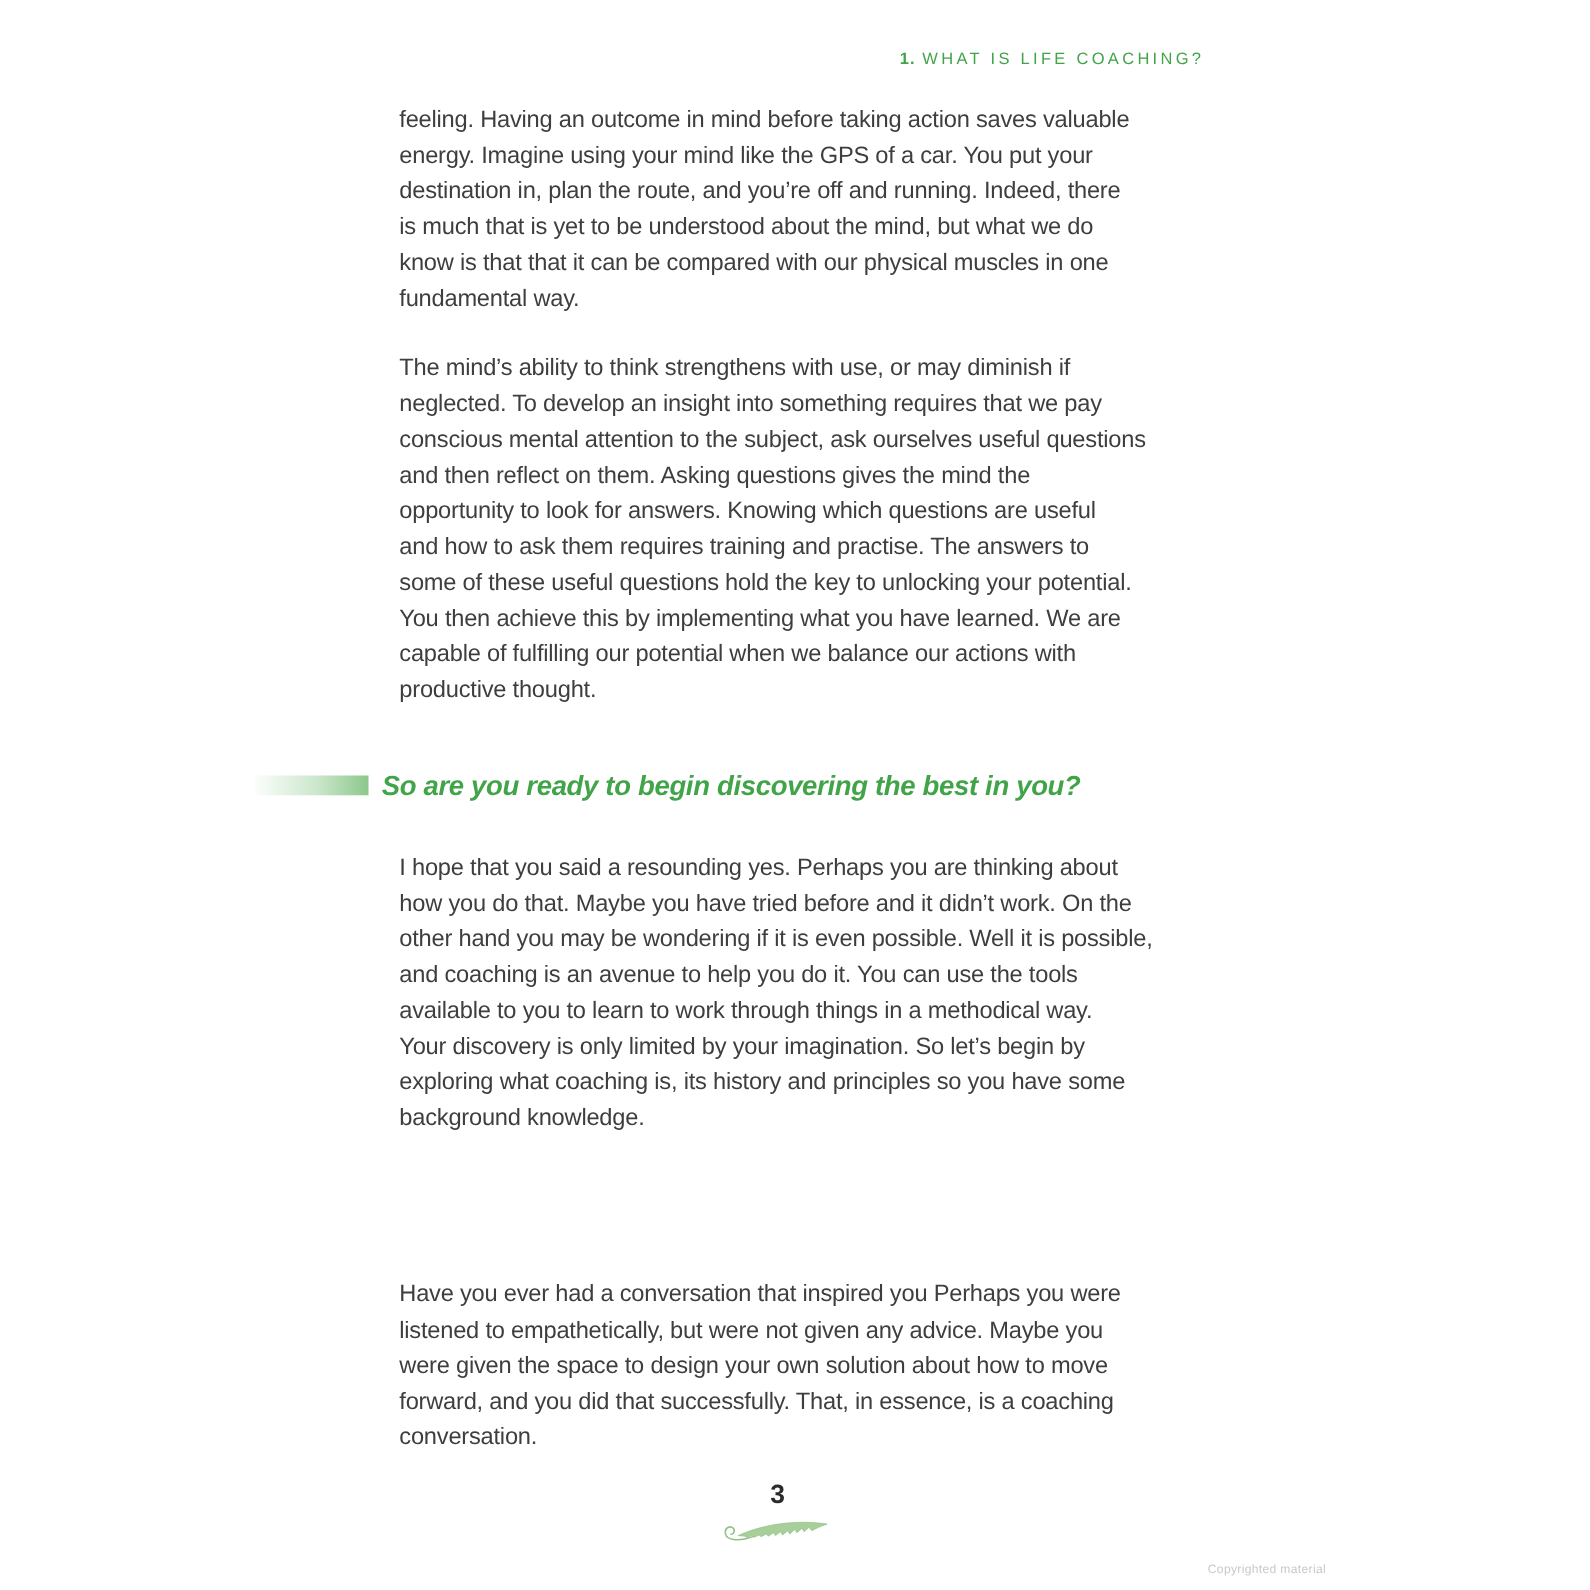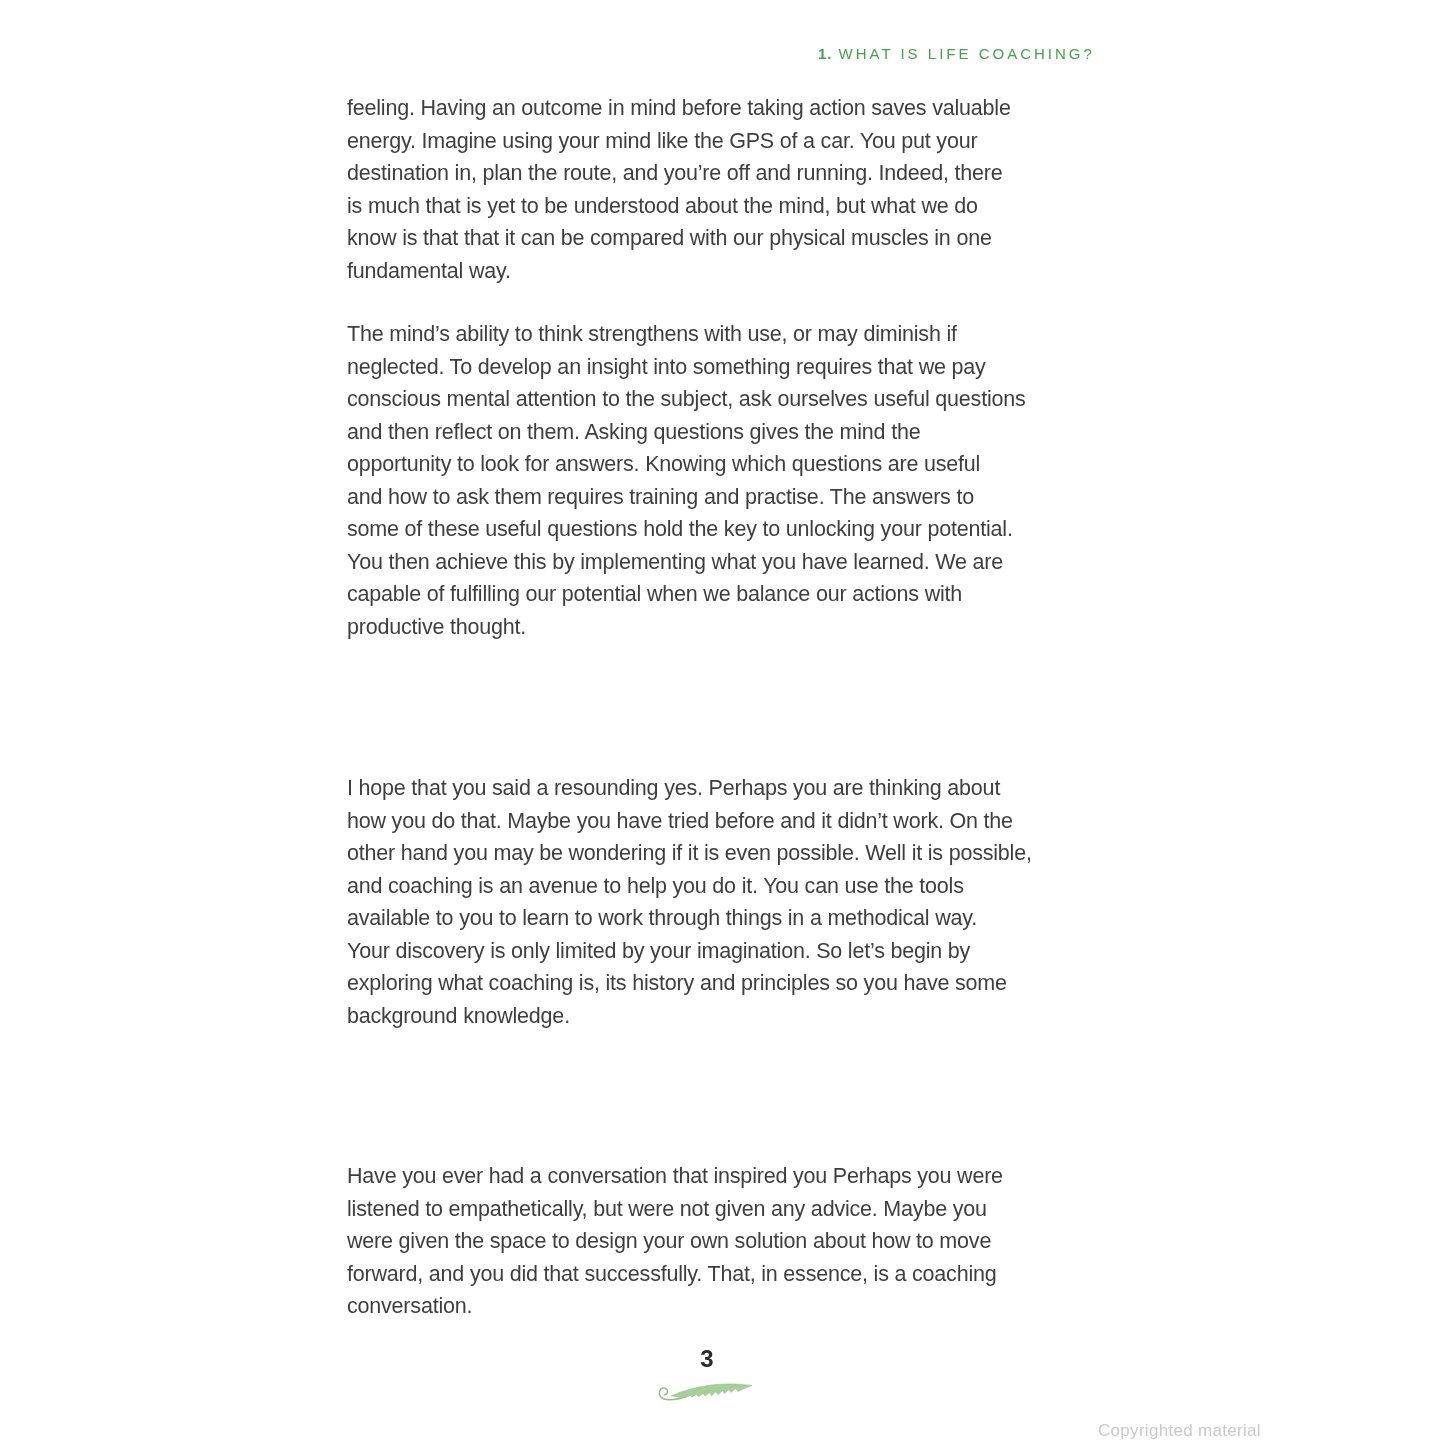--- a/index.html
+++ b/index.html
@@ -42,21 +42,21 @@
   }
   .content {
     position: absolute;
     left: 347px;
     top: 0;
     width: 720px;
     height: 1445px;
   }
   .body-para {
     position: absolute;
-    left: 0;
+    left: 16px;
     width: 720px;
     white-space: pre-line;
     color: var(--body-text);
     font-size: 21.5px;
     line-height: 32.5px;
     letter-spacing: -0.2px;
   }
   .section-heading {
     position: absolute;
     left: 0;
@@ -94,21 +94,21 @@
   .ornament {
     display: block;
     margin: 2px auto 0 auto;
     width: 100px;
     height: 28px;
   }
   .copyright {
     position: absolute;
     left: 1098px;
     top: 1421px;
-    font-size: 17px;
+    font-size: 11px;
     letter-spacing: 0.3px;
     color: var(--copyright-gray);
     white-space: nowrap;
   }
 </style>
 </head>
 <body>
 
 <div class="page">
 
@@ -129,20 +129,24 @@
 neglected. To develop an insight into something requires that we pay
 conscious mental attention to the subject, ask ourselves useful questions
 and then reflect on them. Asking questions gives the mind the
 opportunity to look for answers. Knowing which questions are useful
 and how to ask them requires training and practise. The answers to
 some of these useful questions hold the key to unlocking your potential.
 You then achieve this by implementing what you have learned. We are
 capable of fulfilling our potential when we balance our actions with
 productive thought.</p>
 
+    <h2 class="section-heading" style="top:700px">
+      <span class="grad-bar"></span>
+      <span>So are you ready to begin discovering the best in you?</span>
+    </h2>
 
     <p class="body-para" style="top:772px">I hope that you said a resounding yes. Perhaps you are thinking about
 how you do that. Maybe you have tried before and it didn’t work. On the
 other hand you may be wondering if it is even possible. Well it is possible,
 and coaching is an avenue to help you do it. You can use the tools
 available to you to learn to work through things in a methodical way.
 Your discovery is only limited by your imagination. So let’s begin by
 exploring what coaching is, its history and principles so you have some
 background knowledge.</p>
 

